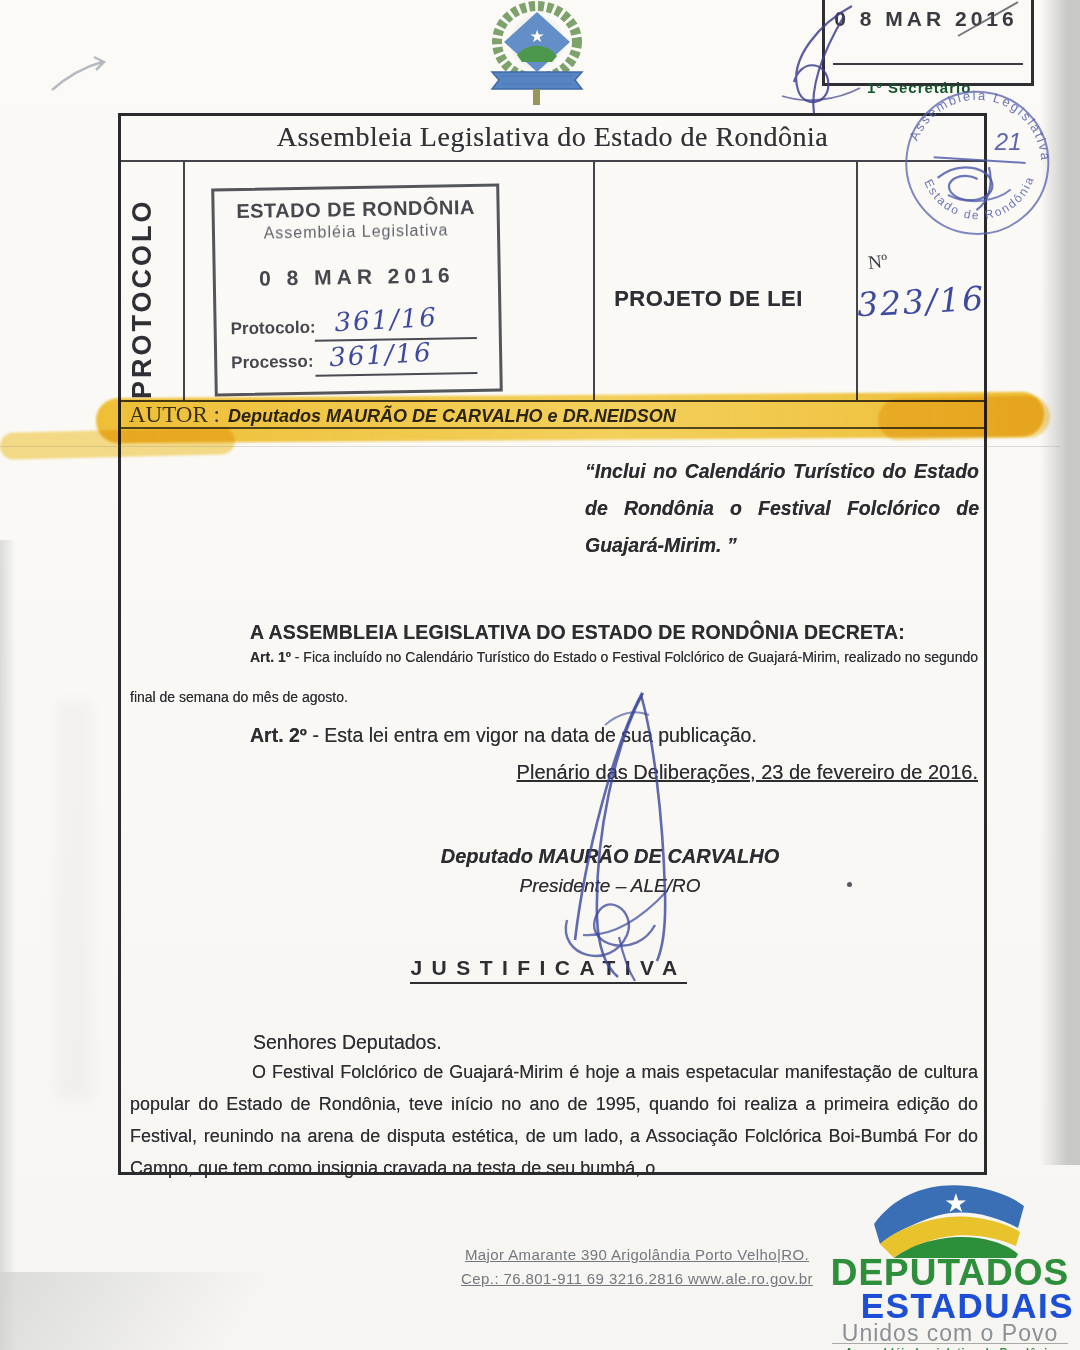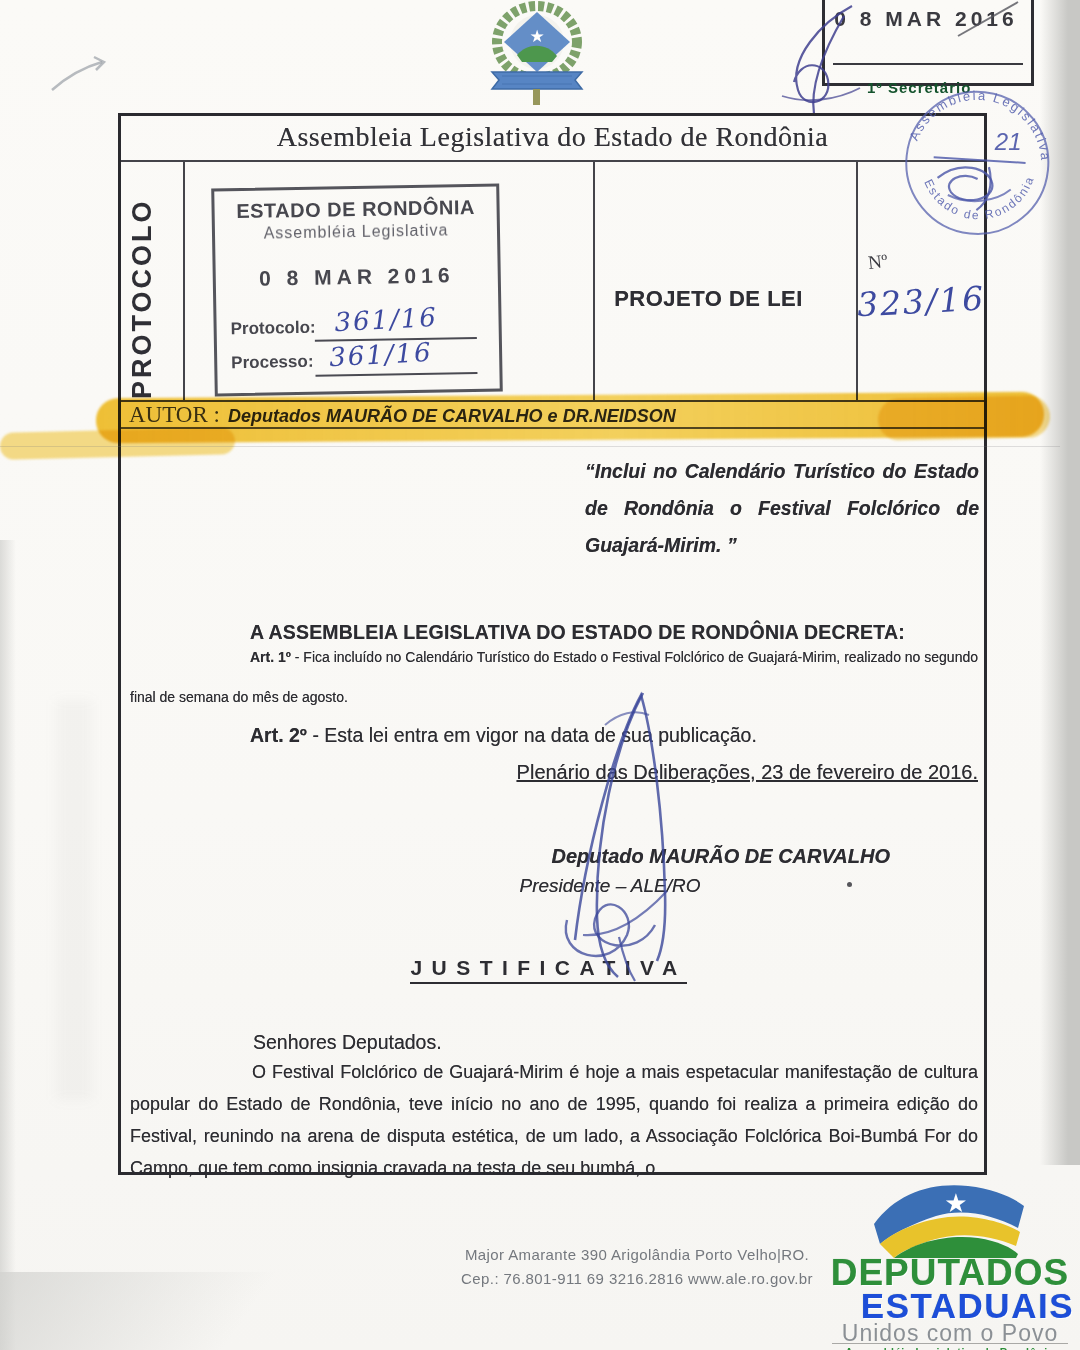--- a/index.html
+++ b/index.html
@@ -55,38 +55,38 @@
   
   .ementa{position:absolute;left:464px;top:337px;width:394px;text-align:justify;
       font-weight:bold;font-style:italic;font-size:19.5px;line-height:37px;color:#2b2b30;}
   .decreta{position:absolute;left:129px;top:477px;font-weight:bold;font-size:19.5px;letter-spacing:.2px;margin-top:28px;}
   .art1{position:absolute;left:9px;top:521px;width:848px;text-align:justify;
       font-size:14px;line-height:40px;text-indent:120px;}
   .art2{position:absolute;left:129px;top:608px;font-size:19.5px;}
   .artlbl{font-weight:bold;}
   .plenario{position:absolute;left:9px;top:645px;width:848px;text-align:right;font-size:20px;text-decoration:underline;}
   .sigblock{position:absolute;left:209px;top:729px;width:560px;text-align:center;}
-  .signame{font-weight:bold;font-style:italic;font-size:20px;text-align:right;}
+  .signame{font-weight:bold;font-style:italic;font-size:20px;}
   .sigrole{font-style:italic;font-size:19px;margin-top:7px;}
   .inkdot{position:absolute;left:726px;top:766px;width:5px;height:5px;border-radius:50%;background:#3a3a40;opacity:.85;}
   .just-title{position:absolute;left:0;right:8px;top:840px;text-align:center;}
   .just-title span{font-weight:bold;font-size:21px;letter-spacing:.45em;color:#2d2d32;
       border-bottom:2px solid #2d2d32;padding-bottom:3px;}
   .salut{position:absolute;left:132px;top:915px;font-size:19.5px;}
   .bodypara{position:absolute;left:9px;top:940px;width:848px;text-align:justify;
       font-size:18px;line-height:32px;text-indent:122px;}
   
   .topstamp{left:822px;top:-22px;width:212px;height:108px;border:3px solid #2e2e33;box-sizing:border-box;}
   .topstamp .dt{position:absolute;left:0;right:4px;top:26px;text-align:center;
       font-weight:bold;font-size:21px;letter-spacing:4px;color:#3a3a40;}
   .topstamp .ln{position:absolute;left:8px;right:8px;top:82px;height:2px;background:#3a3a40;}
   .topstamp .rl{position:absolute;left:42px;top:98px;font-weight:bold;font-size:15px;letter-spacing:1px;color:#14532d;}
   
   .footer-addr{left:422px;top:1243px;width:430px;text-align:center;font-size:15px;line-height:24px;
-      color:#74787e;letter-spacing:.4px;filter:blur(.3px);}
+      color:#74787e;letter-spacing:.4px;filter:blur(.3px);text-decoration:underline;}
   
   .logo{left:826px;top:1176px;width:248px;height:174px;}
   .logo .t1{position:absolute;left:0;right:0;top:76px;text-align:center;font-weight:bold;font-size:37px;
       color:#2e8f3a;letter-spacing:1px;text-shadow:1px 1px 0 rgba(255,255,255,.9),0 0 1px rgba(20,80,30,.4);}
   .logo .t2{position:absolute;left:0;right:0;top:110px;text-align:right;font-weight:bold;font-size:35px;
       color:#1d4ed8;letter-spacing:1.5px;text-shadow:1px 1px 0 rgba(255,255,255,.9),0 0 1px rgba(20,80,30,.4);}
   .logo .tag{position:absolute;left:0;right:0;top:144px;text-align:center;font-size:23px;
       color:#8b9095;letter-spacing:1px;}
   .logo .org{position:absolute;left:6px;right:6px;top:167px;text-align:center;font-weight:bold;font-size:10.5px;
       color:#2e8f3a;letter-spacing:.8px;border-top:1px solid #a9a9a6;padding-top:2px;}

